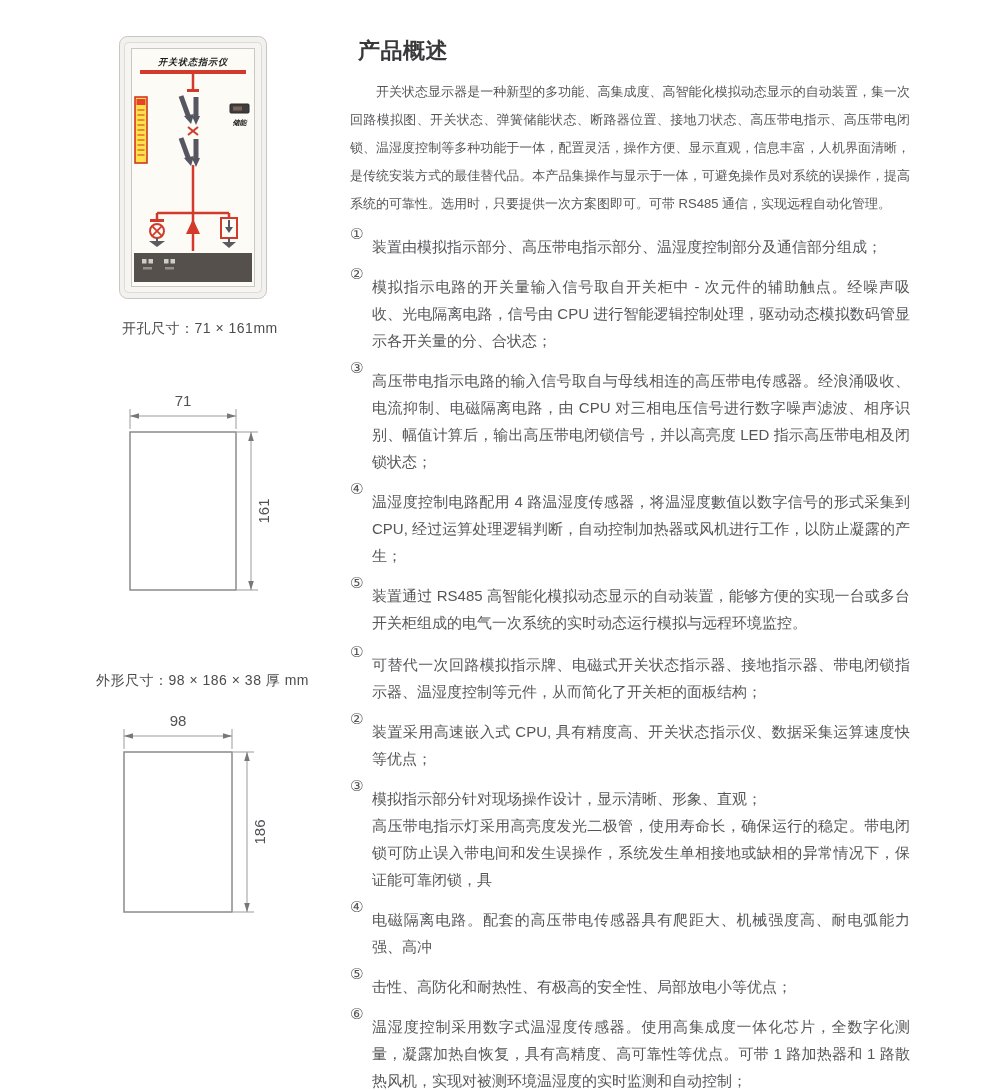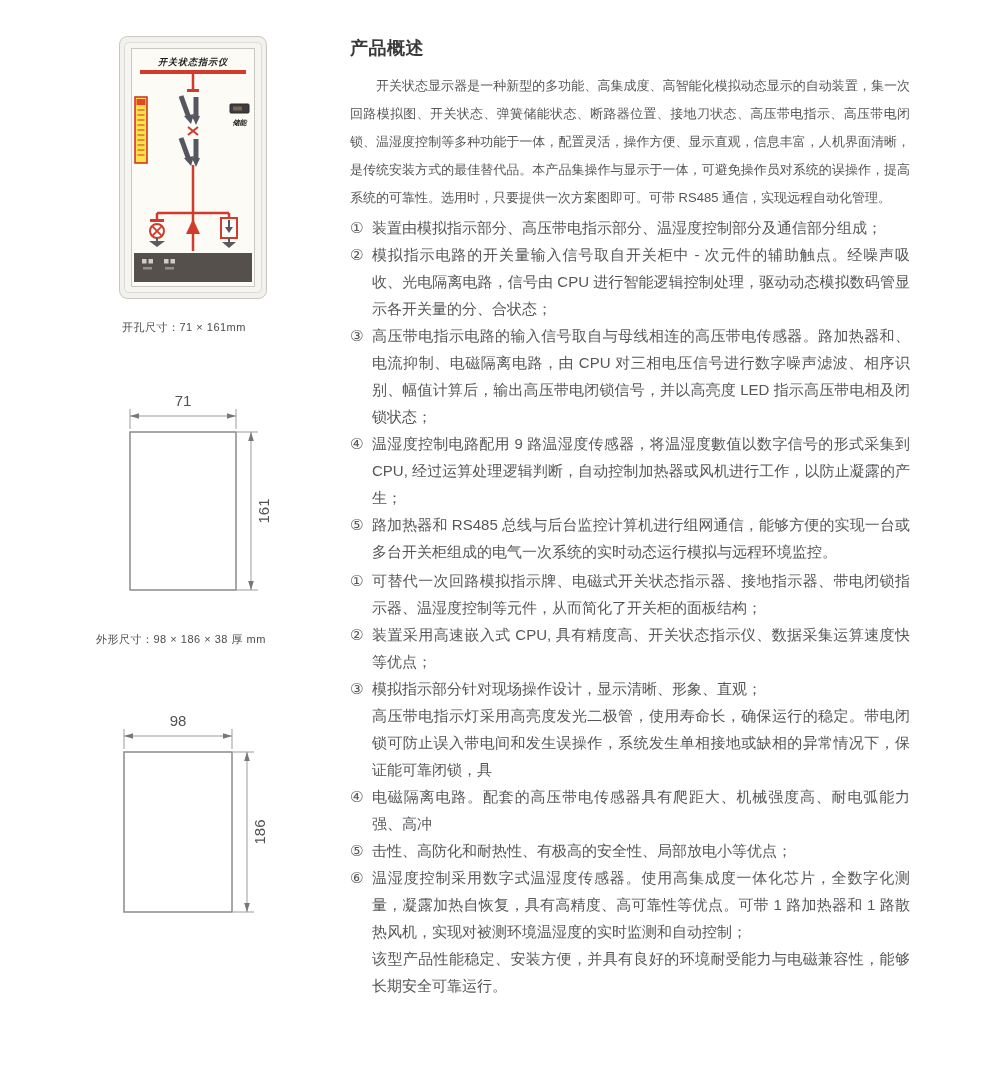--- a/index.html
+++ b/index.html
@@ -1,37 +1,37 @@
 <!DOCTYPE html>
 <html><head>
 <meta charset="utf-8">
 <style>
   html,body{margin:0;padding:0;background:#ffffff;}
   .canvas{position:relative;width:1000px;height:1090px;background:#ffffff;overflow:hidden;
           font-family:"Liberation Sans","DejaVu Sans",sans-serif;}
   
   .device{position:absolute;left:118px;top:35px;width:150px;height:265px;}
-  .caption{position:absolute;font-size:11px;color:#4c4c4f;letter-spacing:.5px;}
+  .caption{position:absolute;font-size:14px;color:#4c4c4f;letter-spacing:.5px;}
   .cap-cutout{left:122px;top:320px;}
-  .cap-outline{left:96px;top:632px;}
+  .cap-outline{left:96px;top:672px;}
   .drawing{position:absolute;}
   .d1{left:95px;top:388px;}
   .d2{left:95px;top:713px;}
   .dim-num{font-size:15px;fill:#515156;font-family:"Liberation Sans",sans-serif;}
   .dev-title{font:italic 700 9px "Liberation Serif","DejaVu Serif",serif;fill:#1a1a1a;letter-spacing:1px;}
   .dev-small{font:italic 700 7px "Liberation Serif","DejaVu Serif",serif;fill:#222;}
   
   .right-col{position:absolute;left:350px;top:36px;width:560px;}
-  .sec h2{margin:26px 0 12px 0;font-size:18px;font-weight:700;color:#39393c;letter-spacing:.5px;}
+  .sec h2{margin:26px 0 12px 8px;font-size:22px;font-weight:700;color:#39393c;letter-spacing:.5px;}
   .sec:first-child h2{margin-top:0;}
   .sec p{margin:0;font-size:13px;line-height:28px;color:#57575a;text-align:justify;text-indent:2em;}
   .list{margin-top:2px;}
   .li{display:flex;font-size:15px;line-height:27px;color:#57575a;}
   .li .num{flex:none;width:22px;}
-  .li .txt{flex:1;text-align:justify;white-space:pre-line;}
+  .li .txt{flex:1;text-align:justify;white-space:pre-line;margin-top:13px;}
 </style>
 </head>
 <body>
 
 <div class="canvas">
 
   <div class="device">
     <svg width="150" height="265" viewBox="0 0 150 265">
 
       <rect x="1.5" y="1.5" width="147" height="262" rx="8" fill="#f2f1ee" stroke="#c7c6c3"></rect>
@@ -179,29 +179,29 @@
         <div class="li">
           <span class="num">①</span>
           <div class="txt">装置由模拟指示部分、高压带电指示部分、温湿度控制部分及通信部分组成；</div>
         </div>
         <div class="li">
           <span class="num">②</span>
           <div class="txt">模拟指示电路的开关量输入信号取自开关柜中 - 次元件的辅助触点。经噪声吸收、光电隔离电路，信号由 CPU 进行智能逻辑控制处理，驱动动态模拟数码管显示各开关量的分、合状态；</div>
         </div>
         <div class="li">
           <span class="num">③</span>
-          <div class="txt">高压带电指示电路的输入信号取自与母线相连的高压带电传感器。路加热器和、电流抑制、电磁隔离电路，由 CPU 对三相电压信号进行数字噪声滤波、相序识别、幅值计算后，输出高压带电闭锁信号，并以高亮度 LED 指示高压带电相及闭锁状态；</div>
+          <div class="txt">高压带电指示电路的输入信号取自与母线相连的高压带电传感器。经浪涌吸收、电流抑制、电磁隔离电路，由 CPU 对三相电压信号进行数字噪声滤波、相序识别、幅值计算后，输出高压带电闭锁信号，并以高亮度 LED 指示高压带电相及闭锁状态；</div>
         </div>
         <div class="li">
           <span class="num">④</span>
-          <div class="txt">温湿度控制电路配用 9 路温湿度传感器，将温湿度數值以数字信号的形式采集到 CPU, 经过运算处理逻辑判断，自动控制加热器或风机进行工作，以防止凝露的产生；</div>
+          <div class="txt">温湿度控制电路配用 4 路温湿度传感器，将温湿度數值以数字信号的形式采集到 CPU, 经过运算处理逻辑判断，自动控制加热器或风机进行工作，以防止凝露的产生；</div>
         </div>
         <div class="li">
           <span class="num">⑤</span>
-          <div class="txt">路加热器和 RS485 总线与后台监控计算机进行组网通信，能够方便的实现一台或多台开关柜组成的电气一次系统的实时动态运行模拟与远程环境监控。</div>
+          <div class="txt">装置通过 RS485 高智能化模拟动态显示的自动装置，能够方便的实现一台或多台开关柜组成的电气一次系统的实时动态运行模拟与远程环境监控。</div>
         </div>
       </div>
     </section>
 
     <section class="sec">
       <div class="list">
         <div class="li">
           <span class="num">①</span>
           <div class="txt">可替代一次回路模拟指示牌、电磁式开关状态指示器、接地指示器、带电闭锁指示器、温湿度控制等元件，从而简化了开关柜的面板结构；</div>
         </div>

